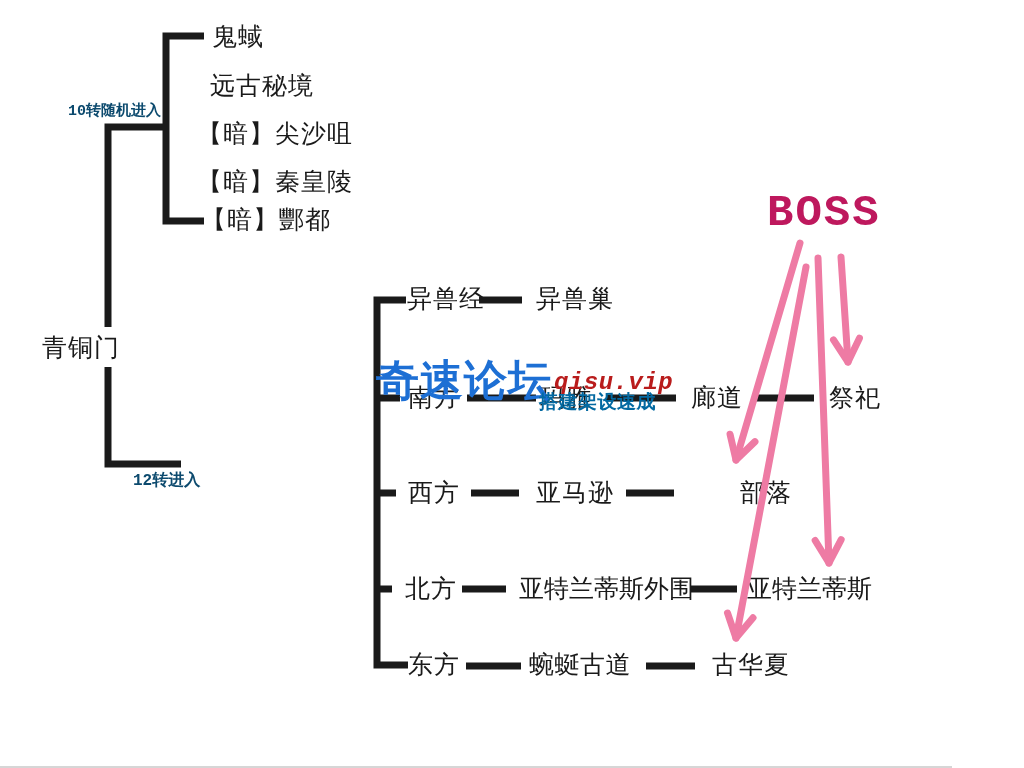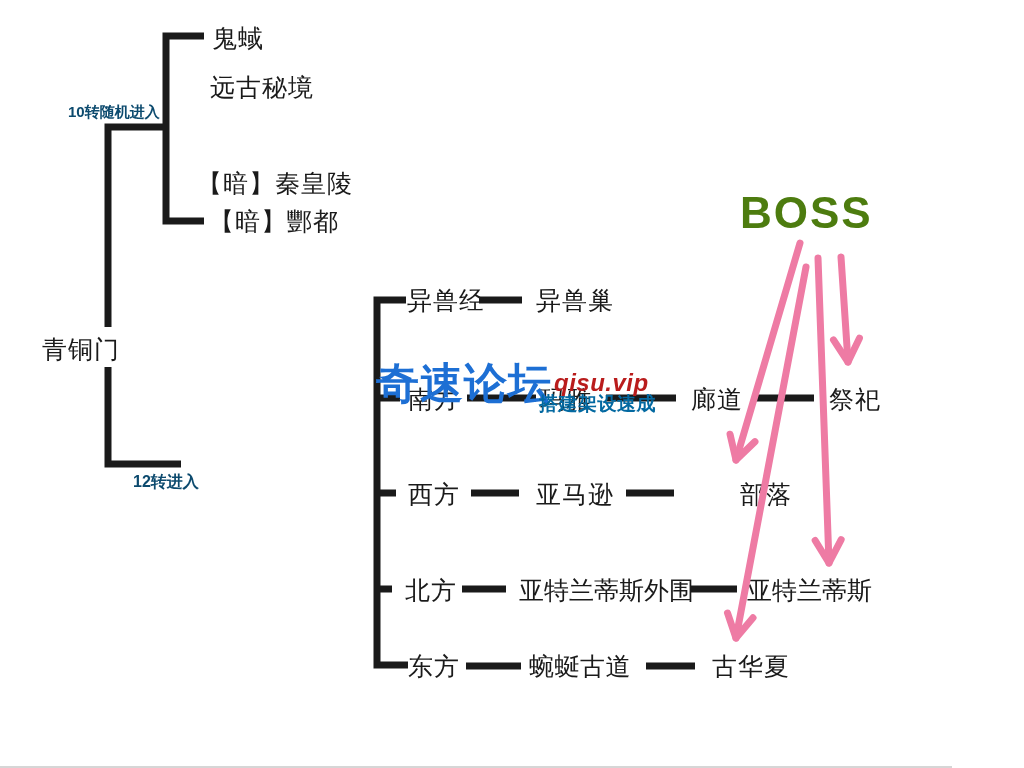--- a/index.html
+++ b/index.html
@@ -1,48 +1,48 @@
 <!DOCTYPE html>
 <html><head>
 <meta charset="utf-8">
 <style>
   html,body{margin:0;padding:0;background:#ffffff;}
   #frame{
     position:relative;width:952px;height:768px;background:#ffffff;overflow:hidden;
-    font-family:Liberation Sans, sans-serif;
+    font-family:Liberation Mono, monospace;
     border-bottom:2px solid #d6d6d6;box-sizing:border-box;
   }
   #lines,#arrows{position:absolute;left:0;top:0;z-index:1;}
   #arrows{z-index:3;}
   .lbl{
     position:absolute;white-space:nowrap;line-height:1.1;
     color:#1a1a1a;font-size:25px;font-weight:500;letter-spacing:1px;z-index:2;
   }
   .edge-label{
     position:absolute;white-space:nowrap;line-height:1.1;
     color:#0c4a6e;font-weight:600;z-index:2;
   }
   #edge-random{left:68px;top:104px;font-size:15px;}
   #edge-12{left:133px;top:473px;font-size:16px;}
   #lbl-guiyu{left:212px;top:25px;}
   #lbl-yuangu{left:210px;top:74px;}
   #lbl-jianshaju{left:197px;top:122px;}
   #lbl-qinhuangling{left:197px;top:170px;}
-  #lbl-fengdu{left:209px;top:208px;text-align:center;}
+  #lbl-fengdu{left:201px;top:208px;text-align:center;}
   #lbl-root{left:42px;top:336px;}
   #lbl-shanhaijing{left:206px;top:446px;font-size:49px;letter-spacing:0;}
   #r1c0{left:407px;top:287px;} #r1c1{left:536px;top:287px;}
   #r2c0{left:408px;top:386px;} #r2c1{left:540px;top:386px;}
   #r2c2{left:691px;top:386px;} #r2c3{left:829px;top:386px;}
   #r3c0{left:408px;top:481px;} #r3c1{left:536px;top:481px;} #r3c2{left:728px;top:481px;margin-left:12px;}
   #r4c0{left:405px;top:577px;} #r4c1{left:519px;top:577px;letter-spacing:0;} #r4c2{left:747px;top:577px;letter-spacing:0;}
   #r5c0{left:408px;top:653px;} #r5c1{left:529px;top:653px;letter-spacing:0.5px;} #r5c2{left:712px;top:653px;}
   #lbl-boss{
-    position:absolute;left:740px;top:188px;z-index:2;
-    color:#4d7c0f;font-size:44px;font-weight:600;letter-spacing:2px;white-space:nowrap;
+    position:absolute;left:767px;top:188px;z-index:2;
+    color:#be185d;font-size:44px;font-weight:600;letter-spacing:2px;white-space:nowrap;
   }
   .wm{position:absolute;z-index:4;white-space:nowrap;line-height:1;}
   #wm-forum{left:376px;top:362px;color:#1d6fd4;font-size:43px;font-weight:900;letter-spacing:1px;}
   #wm-site{left:554px;top:371px;color:#b91c1c;font-size:24px;font-weight:800;font-style:italic;letter-spacing:0.5px;text-align:center;}
   #wm-slogan{left:539px;top:394px;color:#0369a1;font-size:19px;font-weight:800;letter-spacing:0.5px;}
 </style>
 </head>
 <body>
 
 <div id="frame">
@@ -55,20 +55,21 @@
       <path d="M377 398 H400 M377 493 H396 M377 589 H392"></path>
       <path d="M479 300 H522 M467 398 H536 M606 398 H676 M755 398 H814
                M471 493 H519 M626 493 H674
                M462 589 H506 M691 589 H737
                M466 666 H521 M646 666 H695"></path>
     </g>
   </svg>
 
   <div class="lbl" id="lbl-guiyu">鬼蜮</div>
   <div class="lbl" id="lbl-yuangu">远古秘境</div>
+  <div class="lbl" id="lbl-jianshaju">【暗】尖沙咀</div>
   <div class="lbl" id="lbl-qinhuangling">【暗】秦皇陵</div>
   <div class="lbl" id="lbl-fengdu">【暗】酆都</div>
 
   <div class="edge-label" id="edge-random">10转随机进入</div>
   <div class="lbl" id="lbl-root">青铜门</div>
   <div class="edge-label" id="edge-12">12转进入</div>
 
   <div class="lbl" id="r1c0">异兽经</div>
   <div class="lbl" id="r1c1">异兽巢</div>
 

